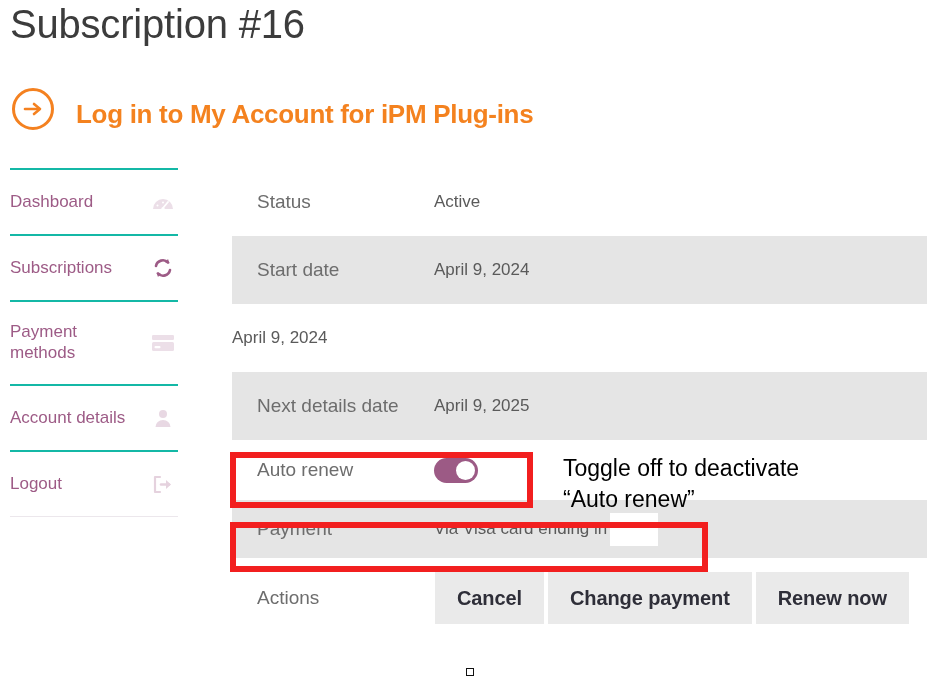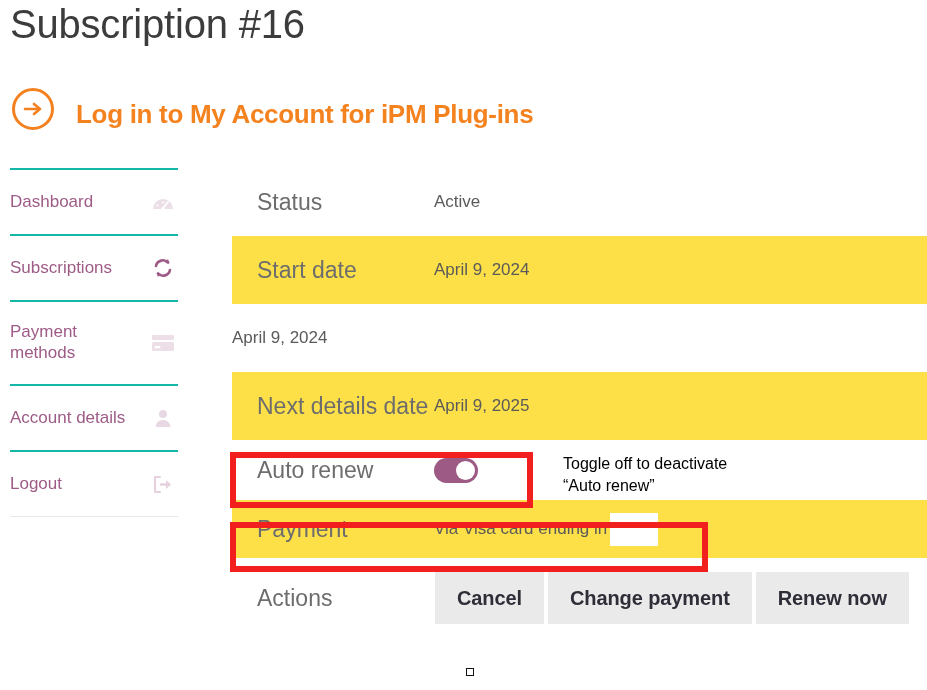--- a/index.html
+++ b/index.html
@@ -100,26 +100,26 @@
     right: 0;
     width: 695px;
   }
   .detail-row {
     display: flex;
     align-items: center;
     height: 68px;
     background: #ffffff;
     box-sizing: border-box;
   }
-  .detail-row.alt { background: #fde047; }
+  .detail-row.alt { background: #e5e5e5; }
   .row-label {
     width: 202px;
     padding-left: 25px;
     box-sizing: border-box;
-    font-size: 23px;
+    font-size: 19px;
     color: #6d6d6d;
     flex: none;
   }
   .row-value {
     font-size: 17px;
     color: #5a5a5a;
     position: relative;
     flex: 1;
     display: flex;
     align-items: center;
@@ -195,21 +195,21 @@
     width: 478px;
     height: 50px;
   }
 
   
   #annotation-toggle {
     position: absolute;
     left: 563px;
     top: 453px;
     font-family: "Liberation Sans", sans-serif;
-    font-size: 16px;
+    font-size: 23px;
     color: #000000;
     line-height: 1.35;
     white-space: pre-line;
   }
 
   
   #cursor-artifact {
     position: absolute;
     left: 466px;
     top: 668px;

